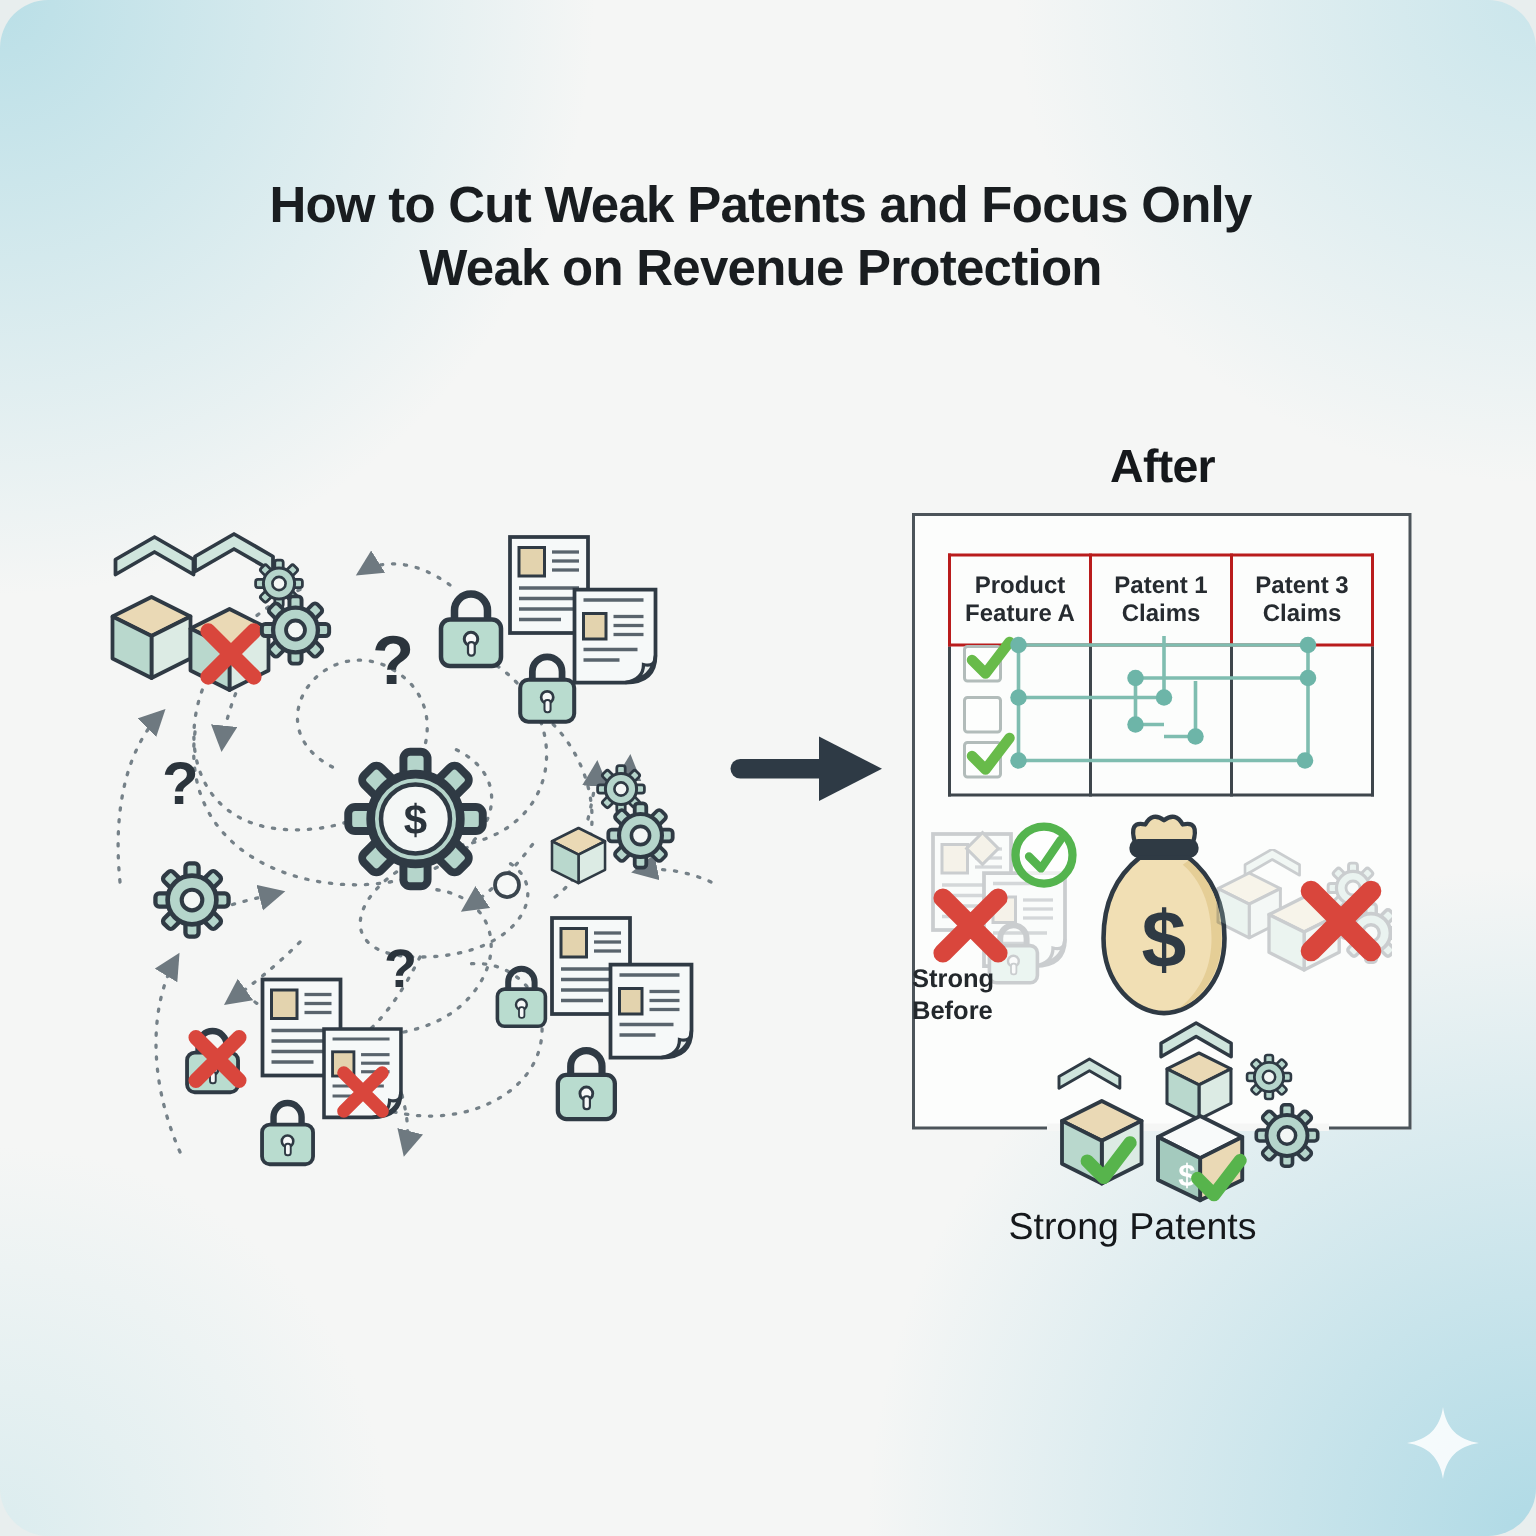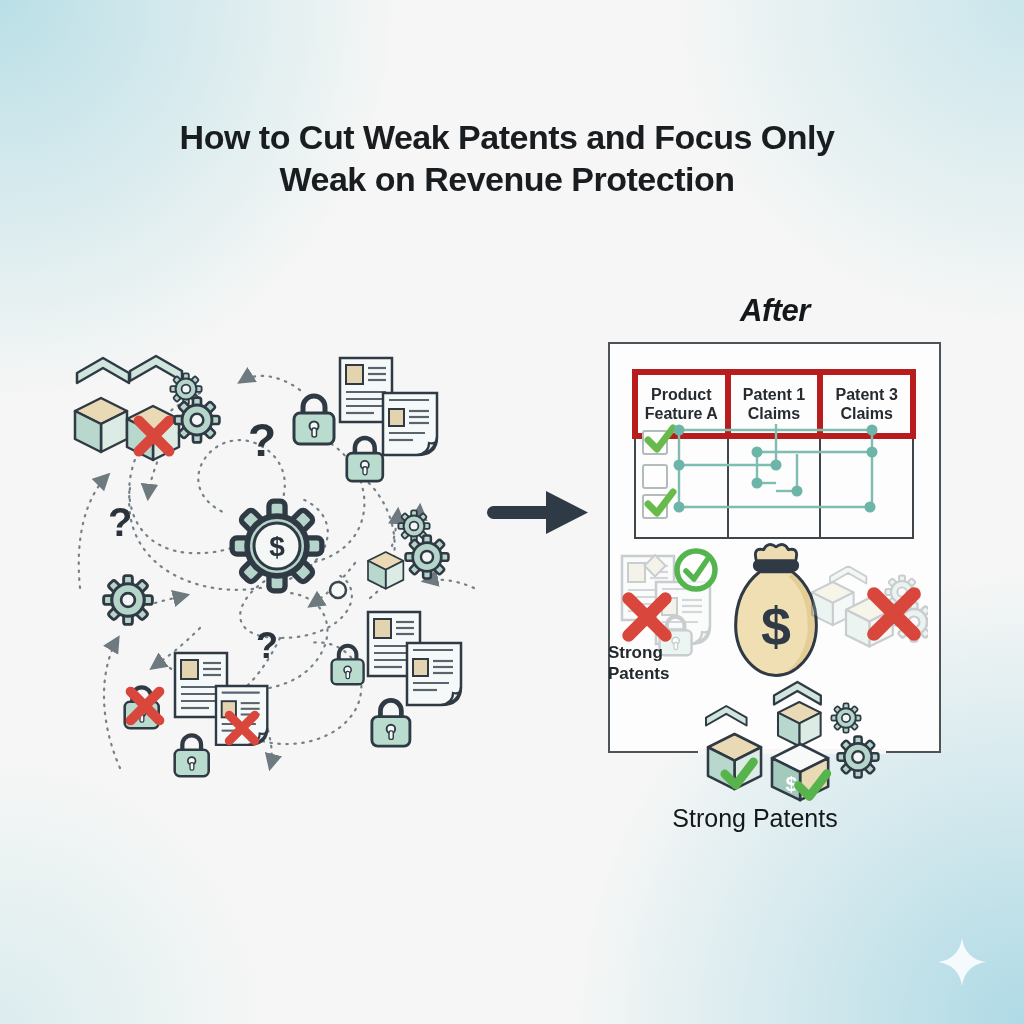--- a/index.html
+++ b/index.html
@@ -5,33 +5,34 @@
   html,body{margin:0;padding:0;}
   body{font-family:"Liberation Sans",sans-serif;background:#e8eeee;}
   .canvas{
     position:relative;width:1024px;height:1024px;margin:0 auto;overflow:hidden;
     background:
       radial-gradient(640px 640px at 0% 0%, rgba(137,204,219,.55), rgba(137,204,219,0) 62%),
       radial-gradient(560px 520px at 100% 0%, rgba(150,210,224,.45), rgba(150,210,224,0) 62%),
       radial-gradient(720px 720px at 100% 100%, rgba(128,199,219,.6), rgba(128,199,219,0) 62%),
       radial-gradient(420px 420px at 0% 100%, rgba(160,214,224,.3), rgba(160,214,224,0) 62%),
       #f5f6f5;
+    border-radius: 32px;
   }
   .title{position:absolute;left:0;top:116px;width:1014px;text-align:center;color:#191d20;
          font-weight:700;font-size:34px;line-height:42px;letter-spacing:-.5px;}
   .section-label{position:absolute;font-weight:700;font-size:31px;color:#15181b;letter-spacing:-.5px;}
   .label-before{left:140px;top:294px;width:180px;text-align:center;}
-  .label-after{left:655px;top:293px;width:240px;text-align:center;font-style:italic;}
+  .label-after{left:655px;top:293px;width:240px;text-align:center;}
   .before-svg{position:absolute;left:50px;top:338px;}
   .arrow-svg{position:absolute;left:484px;top:489px;}
   .after-panel{position:absolute;left:608px;top:342px;width:333px;height:411px;
                background:#fcfdfc;border:2px solid #4c545a;box-sizing:border-box;}
   .border-gap{position:absolute;left:88px;bottom:-3px;width:188px;height:5px;background:#f5f6f5;}
   table.matrix{position:absolute;left:22px;top:25px;width:284px;border-collapse:collapse;table-layout:fixed;}
-  table.matrix th{border:6px solid #b91c1c;height:54px;font-size:16px;line-height:19px;
+  table.matrix th{border:2px solid #b91c1c;height:54px;font-size:16px;line-height:19px;
                   font-weight:700;color:#262b30;text-align:center;vertical-align:middle;padding:2px;}
   table.matrix td{border:2px solid #3e464c;height:96px;}
   table.matrix th span{display:block;}
   .net-svg{position:absolute;left:0;top:0;pointer-events:none;}
   .checkbox{position:absolute;width:26px;height:25px;border:2.5px solid #b2bcba;border-radius:3px;
             background:#fdfefd;box-sizing:border-box;}
   .checkbox .ck{display:none;position:absolute;left:-2px;top:-8px;}
   .checkbox.checked .ck{display:block;}
   .mid-label{position:absolute;width:110px;font-size:17px;line-height:21px;
              font-weight:700;color:#23282c;}
@@ -269,21 +270,21 @@
         <use href="#lock" transform="translate(44,64) scale(0.8)"></use>
       </g>
       <use href="#xm" transform="translate(33,73) scale(1.15)"></use>
     </svg>
     <svg class="abs" style="left:62px;top:202px;" width="48" height="48" viewBox="0 0 48 48">
       <circle cx="24" cy="24" r="19" fill="rgba(255,255,255,.65)" stroke="#54b44e" stroke-width="5.5"></circle>
       <path d="M14,25 L22,33 L35,14" stroke="#54b44e" stroke-width="5.5" fill="none" stroke-linecap="round" stroke-linejoin="round"></path>
     </svg>
     <div class="mid-label" style="left:-2px;top:298px;">
       <div>Strong</div>
-      <div>Patents</div>
+      <div>Before</div>
     </div>
 
     <svg class="abs" style="left:118px;top:196px;" width="96" height="148" viewBox="0 0 100 152">
       <path d="M30,22 Q25,6 37,9 Q42,0 50,6 Q58,0 63,9 Q75,6 70,22 Z" fill="#eedcb2" stroke="#2f3a44" stroke-width="3" stroke-linejoin="round"></path>
       <rect x="26" y="19" width="48" height="13" rx="6" fill="#2f3a44"></rect>
       <path d="M33,32 C18,44 8,62 8,88 C8,120 30,140 50,140 C70,140 92,120 92,88 C92,62 82,44 67,32 Z" fill="#f1dfb4" stroke="#2f3a44" stroke-width="3.2"></path>
       <path d="M67,34 C82,46 90,64 90,88 C90,112 77,130 60,137 C77,124 83,106 83,88 C83,64 75,47 63,37 Z" fill="#e2c98f" opacity=".8"></path>
       <text x="50" y="108" text-anchor="middle" font-size="56" font-weight="700" fill="#2f3a44">$</text>
     </svg>
 

